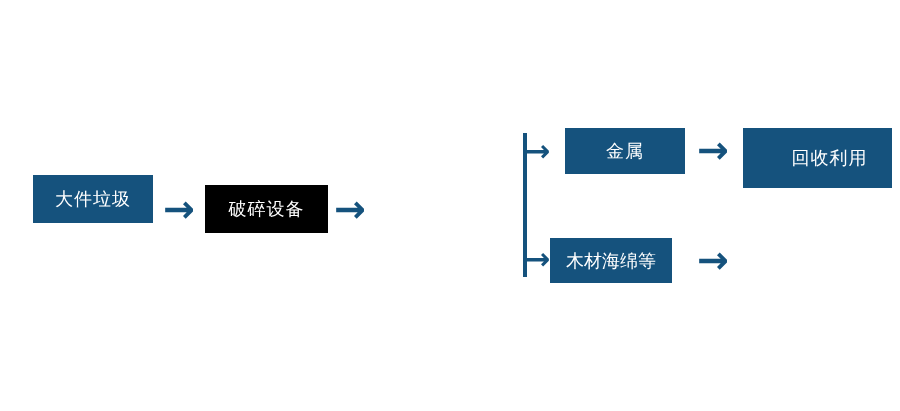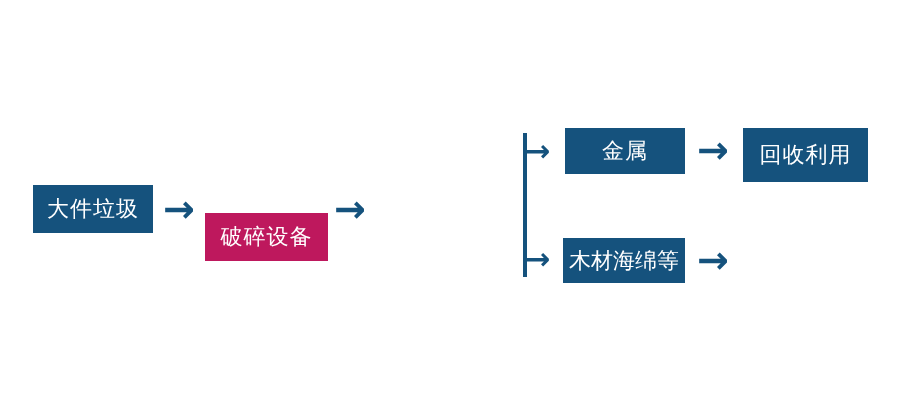--- a/index.html
+++ b/index.html
@@ -14,26 +14,26 @@
     height: 411px;
     background: #ffffff;
     overflow: hidden;
   }
   .node {
     position: absolute;
     display: flex;
     align-items: center;
     justify-content: center;
     color: #ffffff;
-    font-size: 22px;
+    font-size: 18px;
     letter-spacing: 1px;
     white-space: nowrap;
   }
   .node-blue { background: #15527D; }
-  .node-red  { background: #be185d; margin-top: 28px; }
+  .node-red  { background: #000000; }
   .arrow {
     position: absolute;
     color: #15527D;
     font-weight: bold;
     font-size: 38px;
     line-height: 38px;
     height: 38px;
     user-select: none;
   }
   .arrow-small {
@@ -48,21 +48,21 @@
     width: 4px;
     height: 144px;
     background: #15527D;
   }
 </style>
 </head>
 <body>
 
 <div class="canvas">
 
-  <div class="node node-blue" style="left:33px; top:185px; width:120px; height:48px;">
+  <div class="node node-blue" style="left:33px; top:175px; width:120px; height:48px;">
     <span>大件垃圾</span>
   </div>
 
   <span class="arrow" style="left:163px; top:190px;">→</span>
 
   <div class="node node-red" style="left:205px; top:185px; width:123px; height:48px;">
     <span>破碎设备</span>
   </div>
 
   <span class="arrow" style="left:334px; top:190px;">→</span>
@@ -71,26 +71,26 @@
   <div class="branch-line"></div>
 
   <span class="arrow arrow-small" style="left:525px; top:136px;">→</span>
 
   <div class="node node-blue" style="left:565px; top:128px; width:120px; height:46px;">
     <span>金属</span>
   </div>
 
   <span class="arrow" style="left:697px; top:131px;">→</span>
 
-  <div class="node node-blue" style="left:743px; top:128px; width:125px; height:54px;">
+  <div class="node node-blue" style="left:743px; top:128px; width:125px; height:60px;padding-left:24px;">
     <span>回收利用</span>
   </div>
 
   <span class="arrow arrow-small" style="left:525px; top:244px;">→</span>
 
-  <div class="node node-blue" style="left:563px; top:238px; width:122px; height:45px; letter-spacing:0;">
+  <div class="node node-blue" style="left:550px; top:238px; width:122px; height:45px; letter-spacing:0;">
     <span>木材海绵等</span>
   </div>
 
   <span class="arrow" style="left:697px; top:241px;">→</span>
 
 
 </div>
 
 </body></html>

